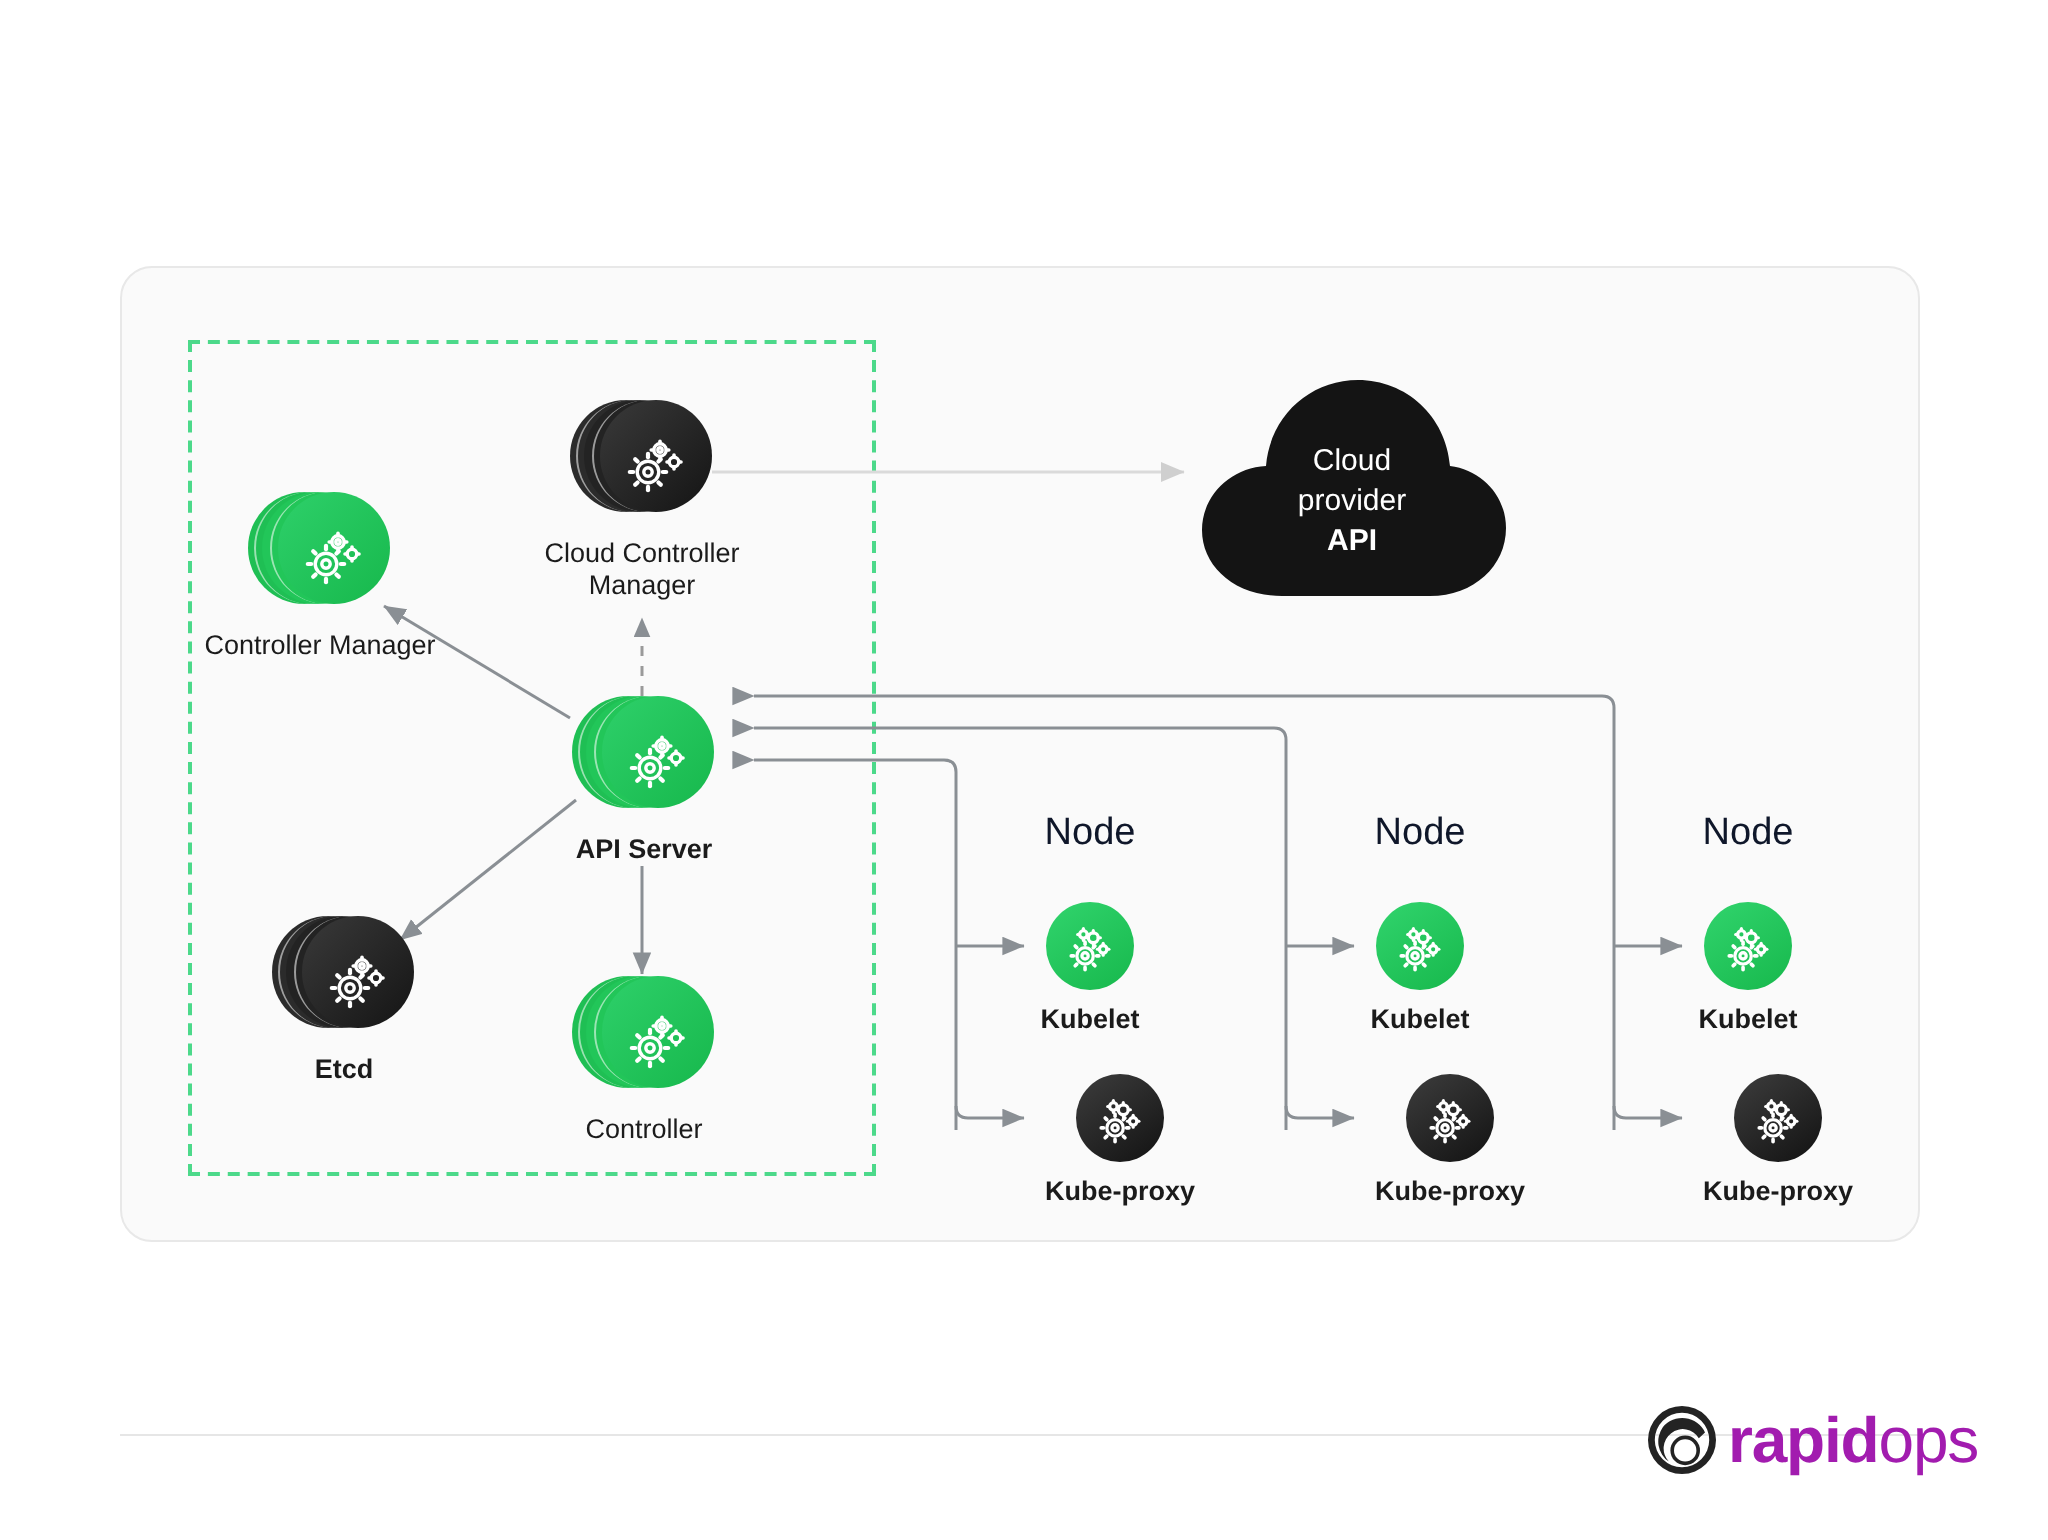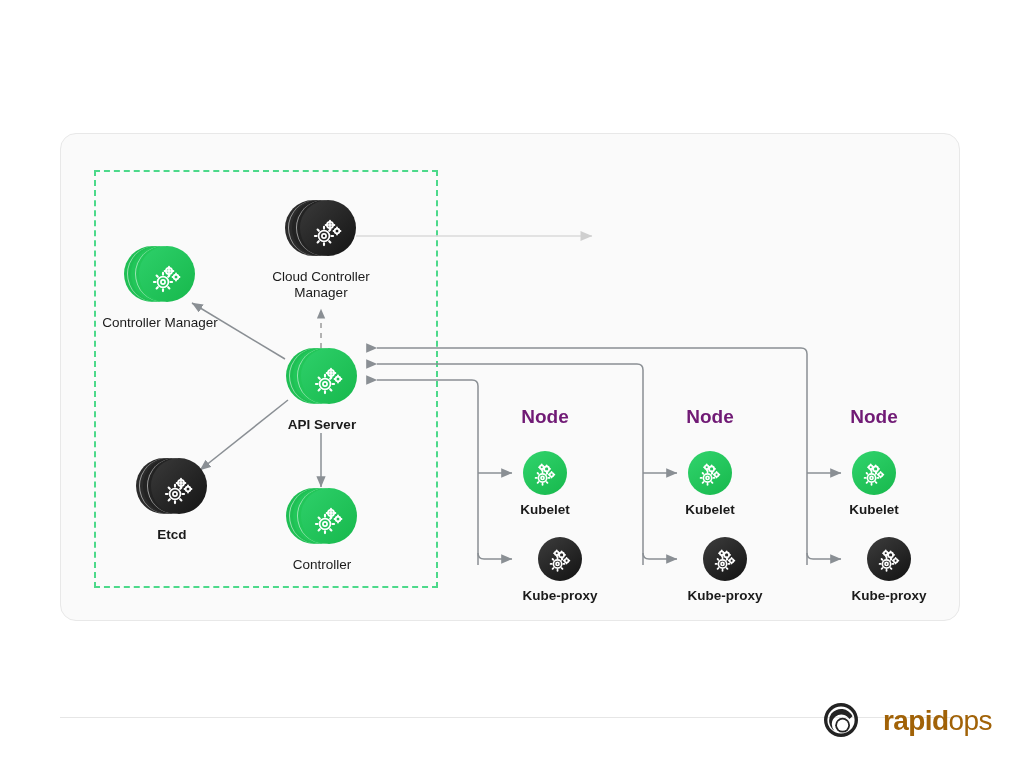--- a/index.html
+++ b/index.html
@@ -65,21 +65,21 @@
 
   .lbl{
     margin-top:7px;
     font-size:13.5px;line-height:16px;color:#1b1b1b;white-space:nowrap;
   }
   .lbl.bold{font-weight:bold;}
   .lbl.wrap{white-space:normal;}
 
   .node-title{
     position:absolute;
-    font-size:19px;color:#701a75;font-weight:bold;text-align:center;
+    font-size:19px;color:#0f172a;font-weight:normal;text-align:center;
     width:120px;
   }
 
   
   .cloud{position:absolute;left:597px;top:186px;width:158px;height:116px;}
   .cloud-txt{
     position:absolute;left:0;top:0;width:158px;height:116px;
     display:flex;flex-direction:column;align-items:center;justify-content:center;
     color:#ffffff;font-size:15px;line-height:20px;text-align:center;
     padding-top:14px;box-sizing:border-box;
@@ -87,21 +87,21 @@
   .cloud-txt .b{font-weight:bold;}
 
   
   .divider{
     position:absolute;left:60px;top:717px;width:900px;height:1px;background:#e6e6e6;
   }
   .logo{
     position:absolute;left:822px;top:699px;height:42px;display:flex;align-items:center;
   }
   .logo-text{
-    font-size:28px;letter-spacing:-.6px;color:#a16207;margin-left:23px;line-height:31px;
+    font-size:32px;letter-spacing:-.6px;color:#a21caf;margin-left:4px;line-height:31px;
   }
   .logo-text .rapid{font-weight:bold;}
   .logo-text .ops{font-weight:normal;}
 </style>
 </head>
 <body>
 
 <div id="stage">
 
   <div class="panel"></div>
@@ -139,20 +139,31 @@
     <line x1="478" y1="473" x2="512" y2="473" stroke="#8a8f94" stroke-width="1.5" marker-end="url(#ah)"></line>
     <path d="M 478 553 Q 478 559 484 559 L 512 559" fill="none" stroke="#8a8f94" stroke-width="1.5" marker-end="url(#ah)"></path>
 
     <line x1="643" y1="473" x2="677" y2="473" stroke="#8a8f94" stroke-width="1.5" marker-end="url(#ah)"></line>
     <path d="M 643 553 Q 643 559 649 559 L 677 559" fill="none" stroke="#8a8f94" stroke-width="1.5" marker-end="url(#ah)"></path>
 
     <line x1="807" y1="473" x2="841" y2="473" stroke="#8a8f94" stroke-width="1.5" marker-end="url(#ah)"></line>
     <path d="M 807 553 Q 807 559 813 559 L 841 559" fill="none" stroke="#8a8f94" stroke-width="1.5" marker-end="url(#ah)"></path>
   </svg>
 
+  <div class="cloud">
+    <svg width="158" height="116" viewBox="0 0 158 116">
+      <path d="M44,112 C20,112 4,97 4,79 C4,62 18,48 36,47 C38,22 58,4 82,4
+               C106,4 126,22 128,47 C144,49 156,62 156,78 C156,97 140,112 118,112 Z" fill="#141414"></path>
+    </svg>
+    <div class="cloud-txt">
+      <span>Cloud</span>
+      <span>provider</span>
+      <span class="b">API</span>
+    </div>
+  </div>
 
   <div class="node-item" style="left:100px;top:246px;width:120px;">
     <div class="disc-stack">
       <div class="disc g1"></div>
         <div class="disc g2"></div>
         <div class="disc g3"></div>
       <div class="edge e1"></div>
         <div class="edge e2"></div>
       <svg class="gearsvg" style="left:43px;" width="34" height="34" viewBox="0 0 34 34">
         <g fill="none" stroke="#fff" stroke-width="1.7">

